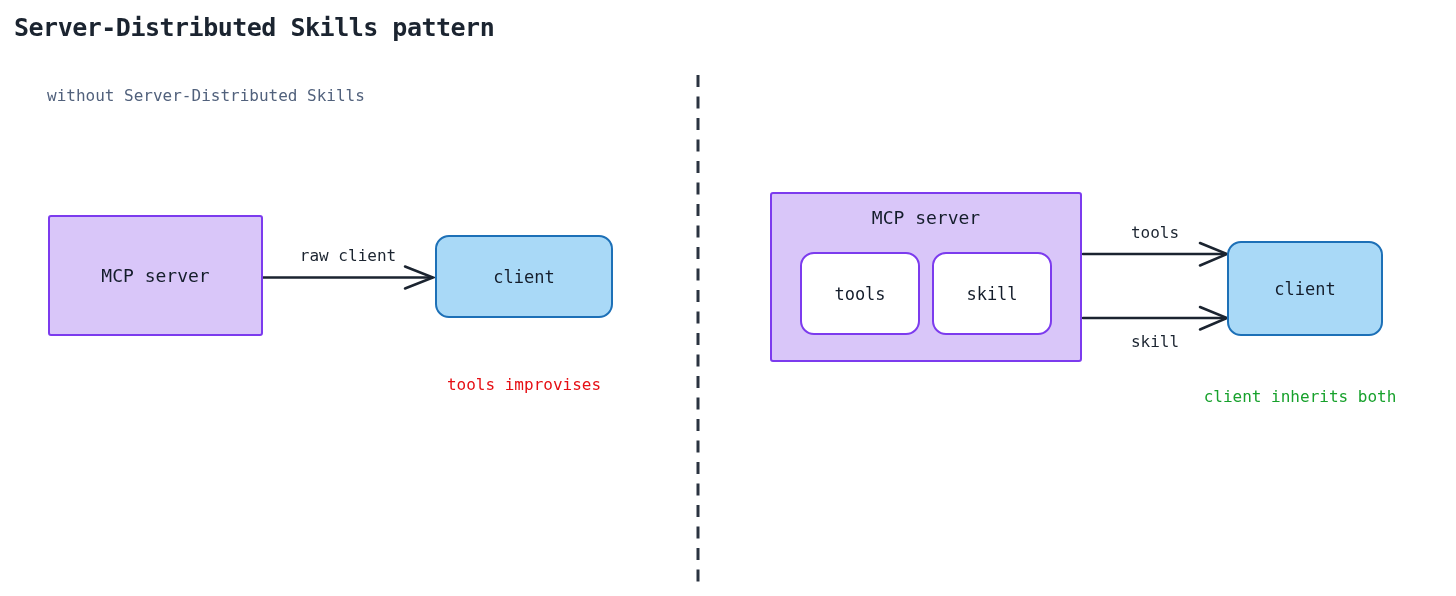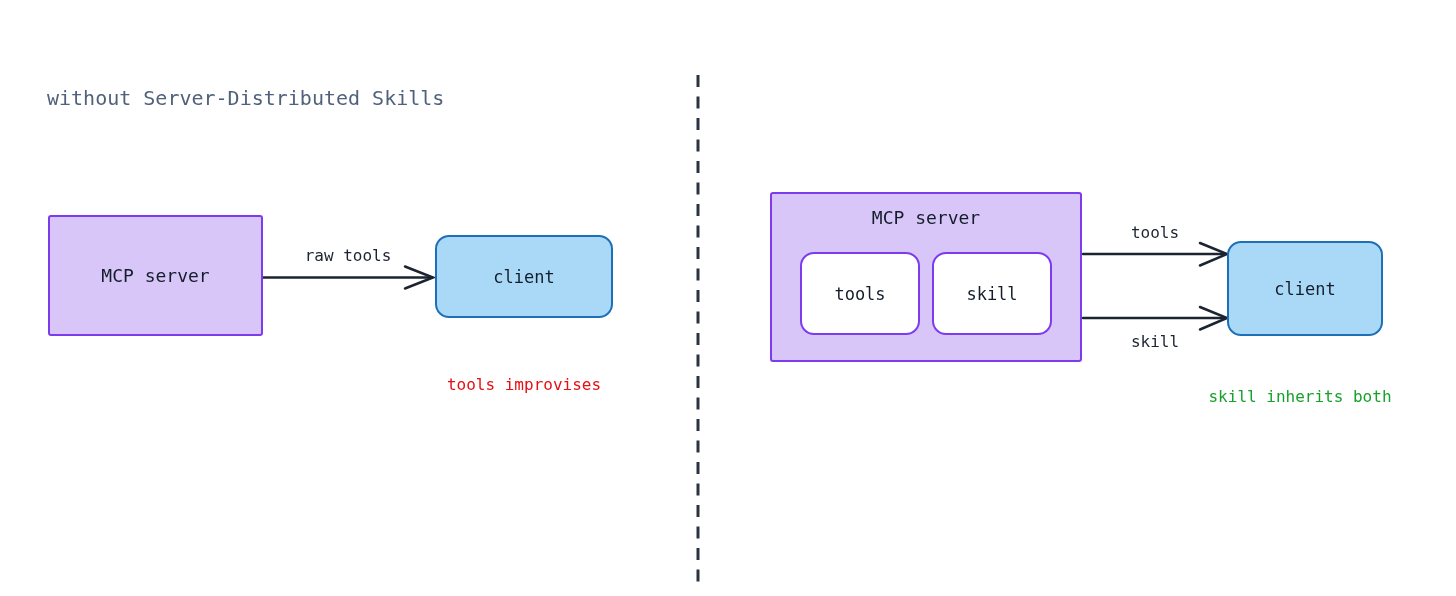--- a/index.html
+++ b/index.html
@@ -33,21 +33,21 @@
   .abs { position: absolute; }
   .page-title {
     left: 14px; top: 13px;
     font-size: 25px;
     font-weight: 700;
     letter-spacing: -0.5px;
     color: var(--title-text);
     white-space: nowrap;
   }
   .subtitle {
-    font-size: 20px;
+    font-size: 16px;
     color: var(--subtitle-text);
     white-space: nowrap;
     text-align: right;
   }
   .box {
     display: flex;
     align-items: center;
     justify-content: center;
     text-align: center;
   }
@@ -116,28 +116,29 @@
       <path d="M1083 254 H1225"></path>
       <path d="M1200 243 L1227 254 L1200 265.5"></path>
     </g>
 
     <g stroke="var(--arrow)" stroke-width="2.5" stroke-linecap="round">
       <path d="M1083 318 H1225"></path>
       <path d="M1200 307 L1227 318 L1200 329.5"></path>
     </g>
   </svg>
 
+  <div class="abs page-title">Server-Distributed Skills pattern</div>
 
   <div class="abs subtitle" style="left:47px; top:86px;">without Server-Distributed Skills</div>
 
   <div class="abs box server-box" style="left:48px; top:215px; width:215px; height:121px;">
     <span class="box-label lg">MCP server</span>
   </div>
 
-  <div class="abs arrow-label" style="left:263px; top:246px; width:170px;">raw tools</div>
+  <div class="abs arrow-label" style="left:263px; top:246px; width:170px;">raw client</div>
 
   <div class="abs box client-box" style="left:435px; top:235px; width:178px; height:83px;">
     <span class="box-label">client</span>
   </div>
 
   <div class="abs note red" style="left:424px; top:375px; width:200px;">tools improvises</div>
 
 
   <div class="abs server-box" style="left:770px; top:192px; width:312px; height:170px;">
     <div class="server-title" style="margin-top:13px;">MCP server</div>
@@ -152,15 +153,15 @@
   </div>
 
   <div class="abs arrow-label" style="left:1083px; top:223px; width:144px;">tools</div>
 
   <div class="abs arrow-label" style="left:1083px; top:332px; width:144px;">skill</div>
 
   <div class="abs box client-box" style="left:1227px; top:241px; width:156px; height:95px;">
     <span class="box-label">client</span>
   </div>
 
-  <div class="abs note green" style="left:1185px; top:387px; width:230px;">skill inherits both</div>
+  <div class="abs note green" style="left:1185px; top:387px; width:230px;">client inherits both</div>
 
 </div>
 
 </body></html>

